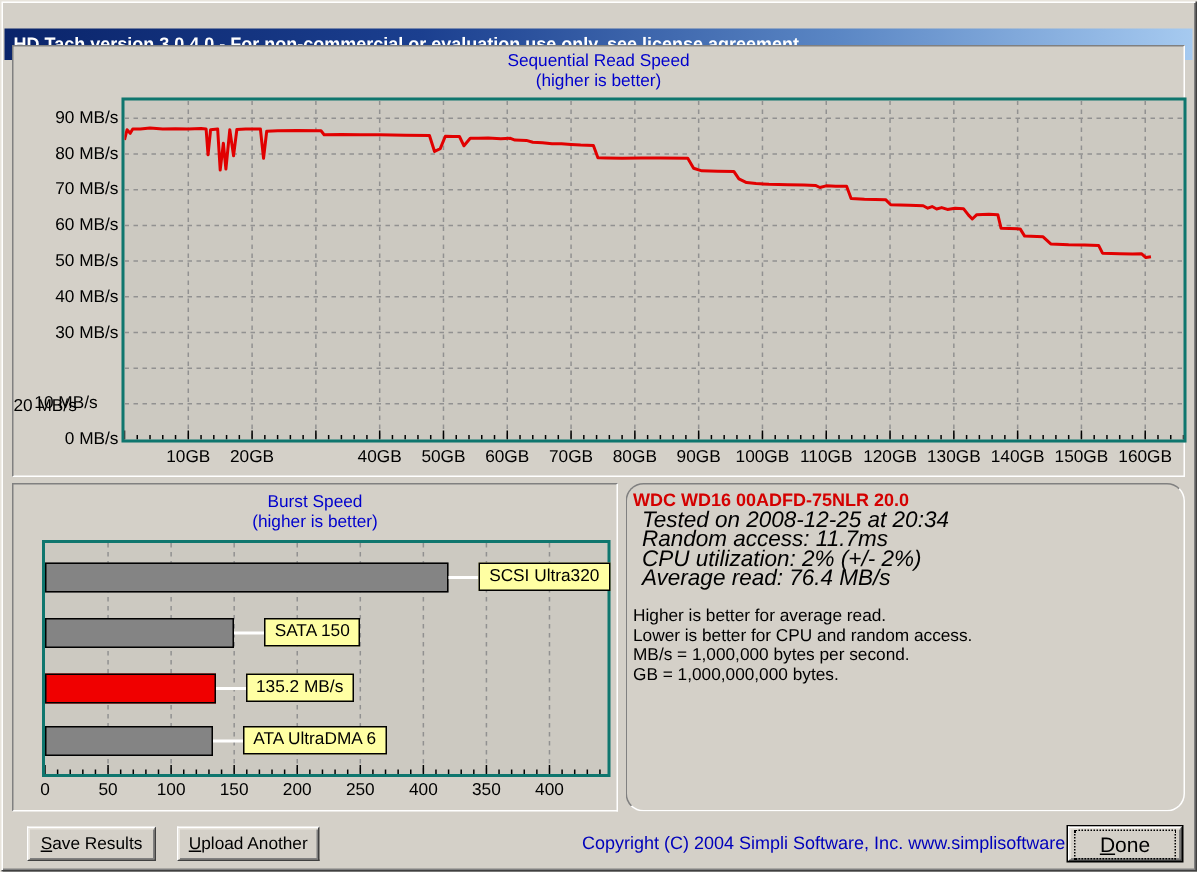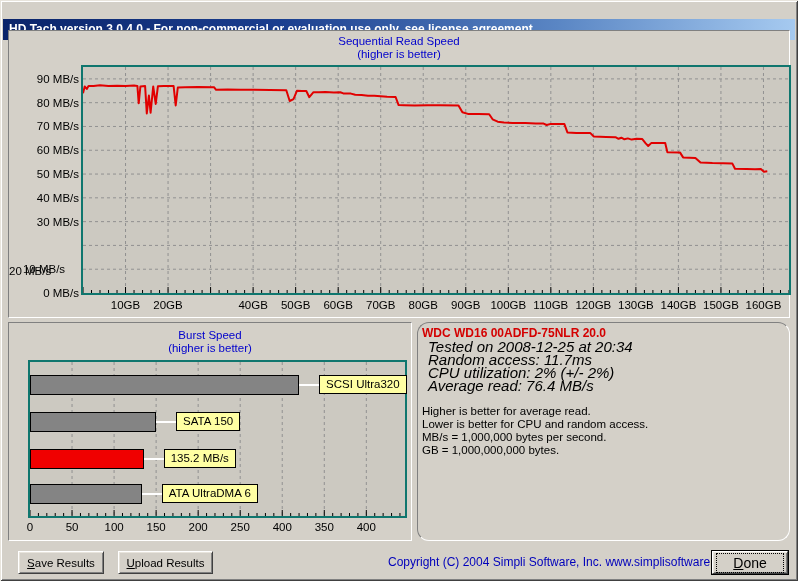--- a/index.html
+++ b/index.html
@@ -308,21 +308,21 @@
       <div class="note-line">Lower is better for CPU and random access.</div>
       <div class="note-line">MB/s = 1,000,000 bytes per second.</div>
       <div class="note-line">GB = 1,000,000,000 bytes.</div>
     </div>
   </div>
 
   <div class="btn" style="left:18px;top:551px;width:86px;">
     <span><span class="u">S</span><span>ave Results</span></span>
   </div>
   <div class="btn" style="left:118px;top:551px;width:95px;">
-    <span><span class="u">U</span><span>pload Results</span></span>
+    <span><span class="u">U</span><span>pload Another</span></span>
   </div>
   <div class="copyright">Copyright (C) 2004 Simpli Software, Inc. www.simplisoftware.com</div>
   <div class="done-outer">
     <div class="done-inner">
       <span class="focus-rect"><span class="u">D</span><span>one</span></span>
     </div>
   </div>
 
 </div>
 

